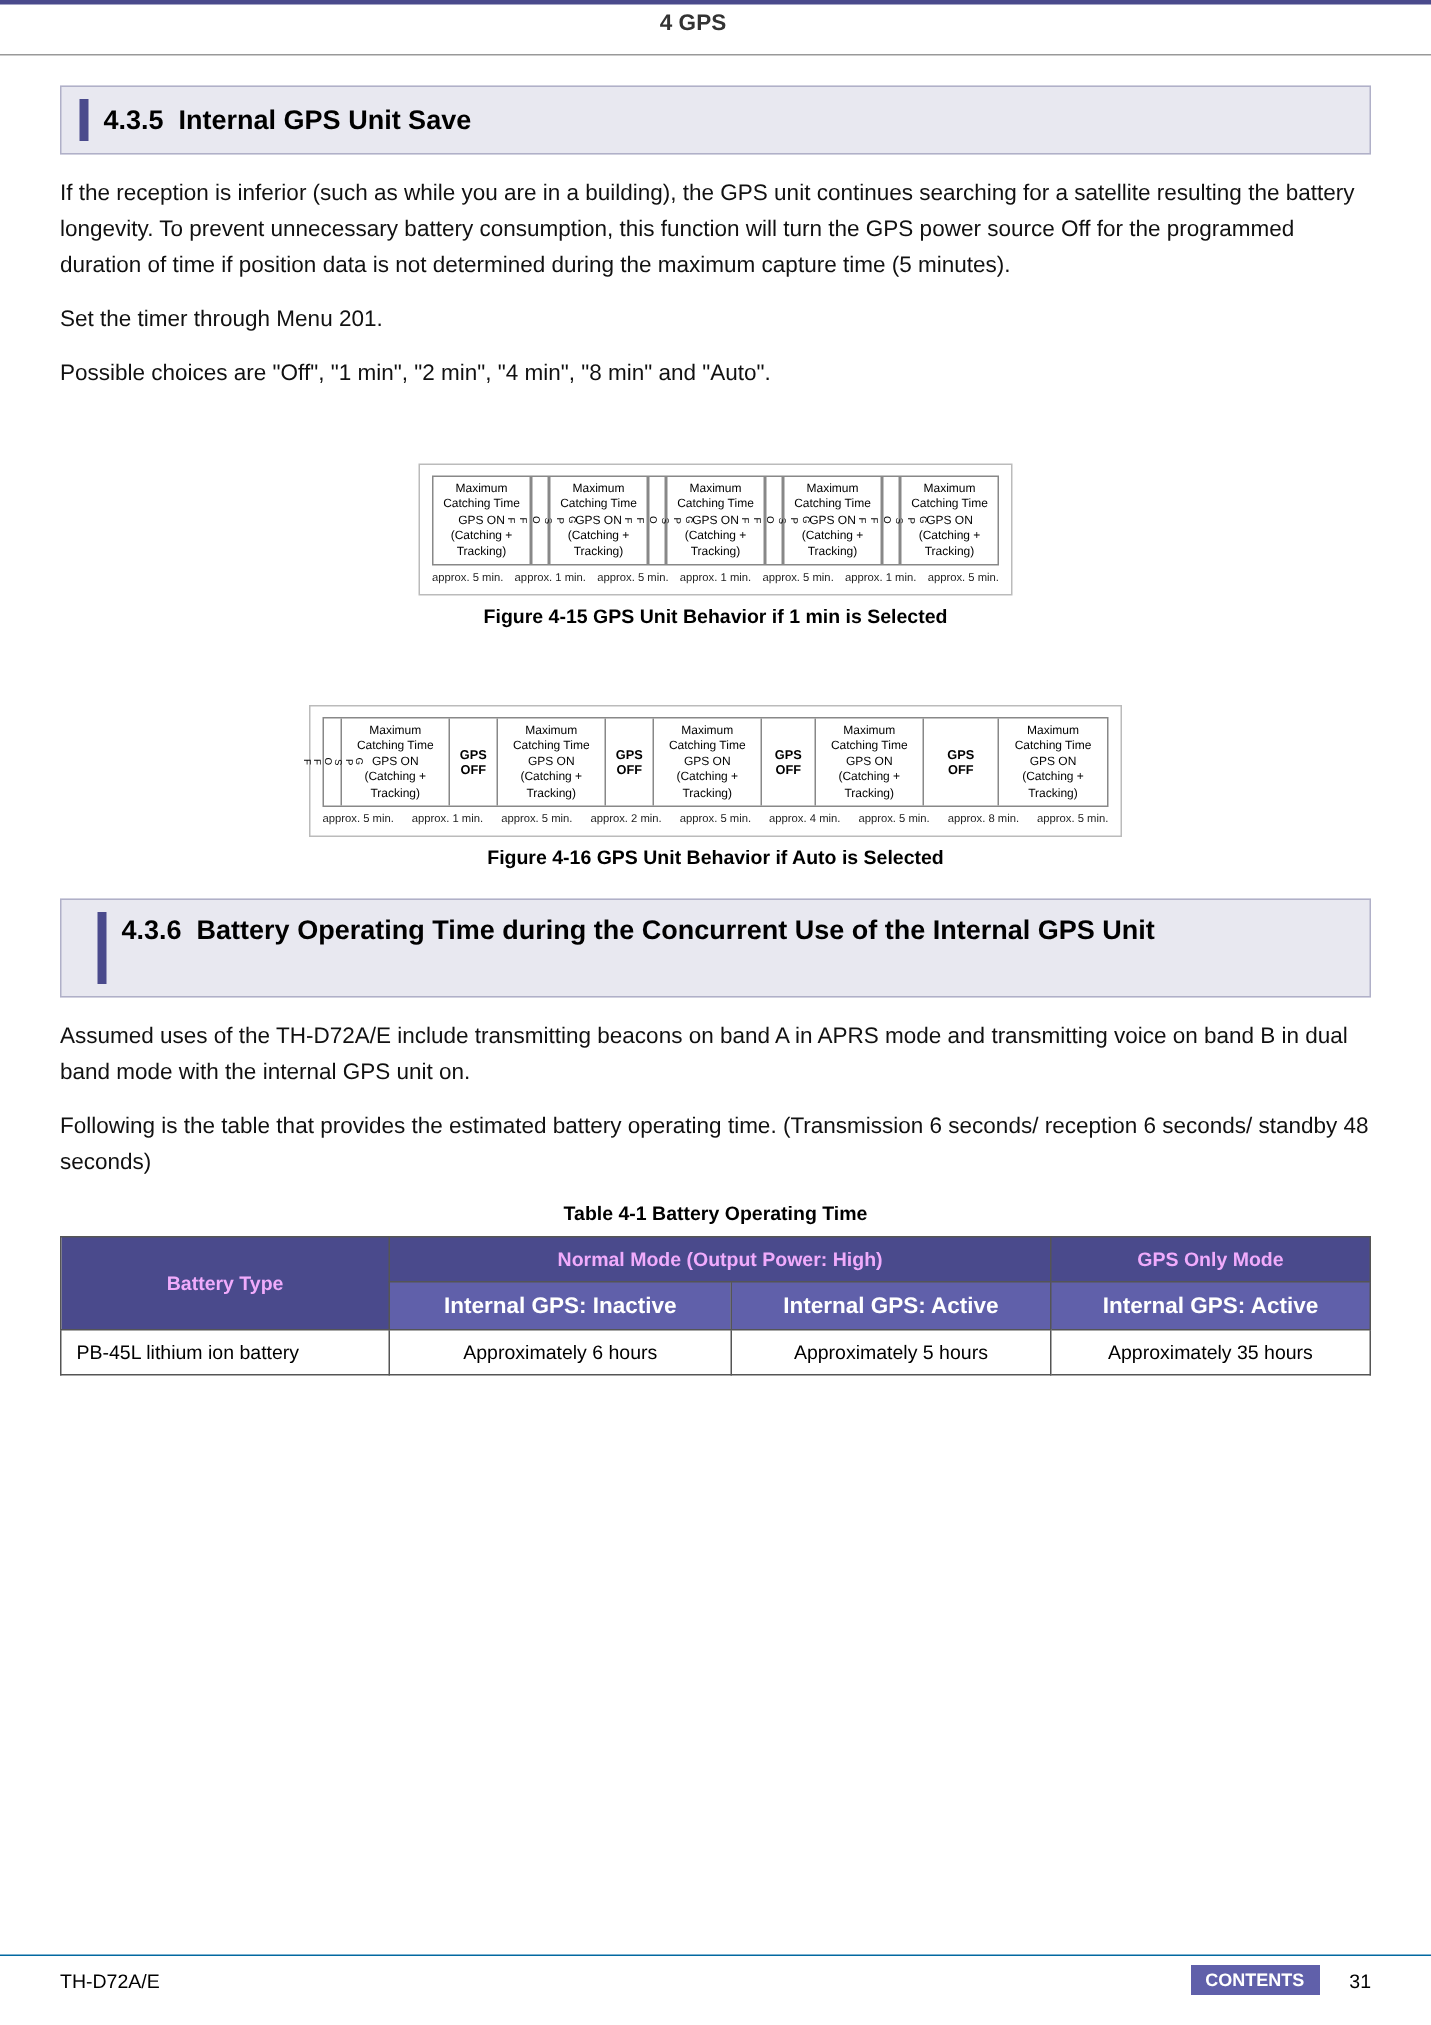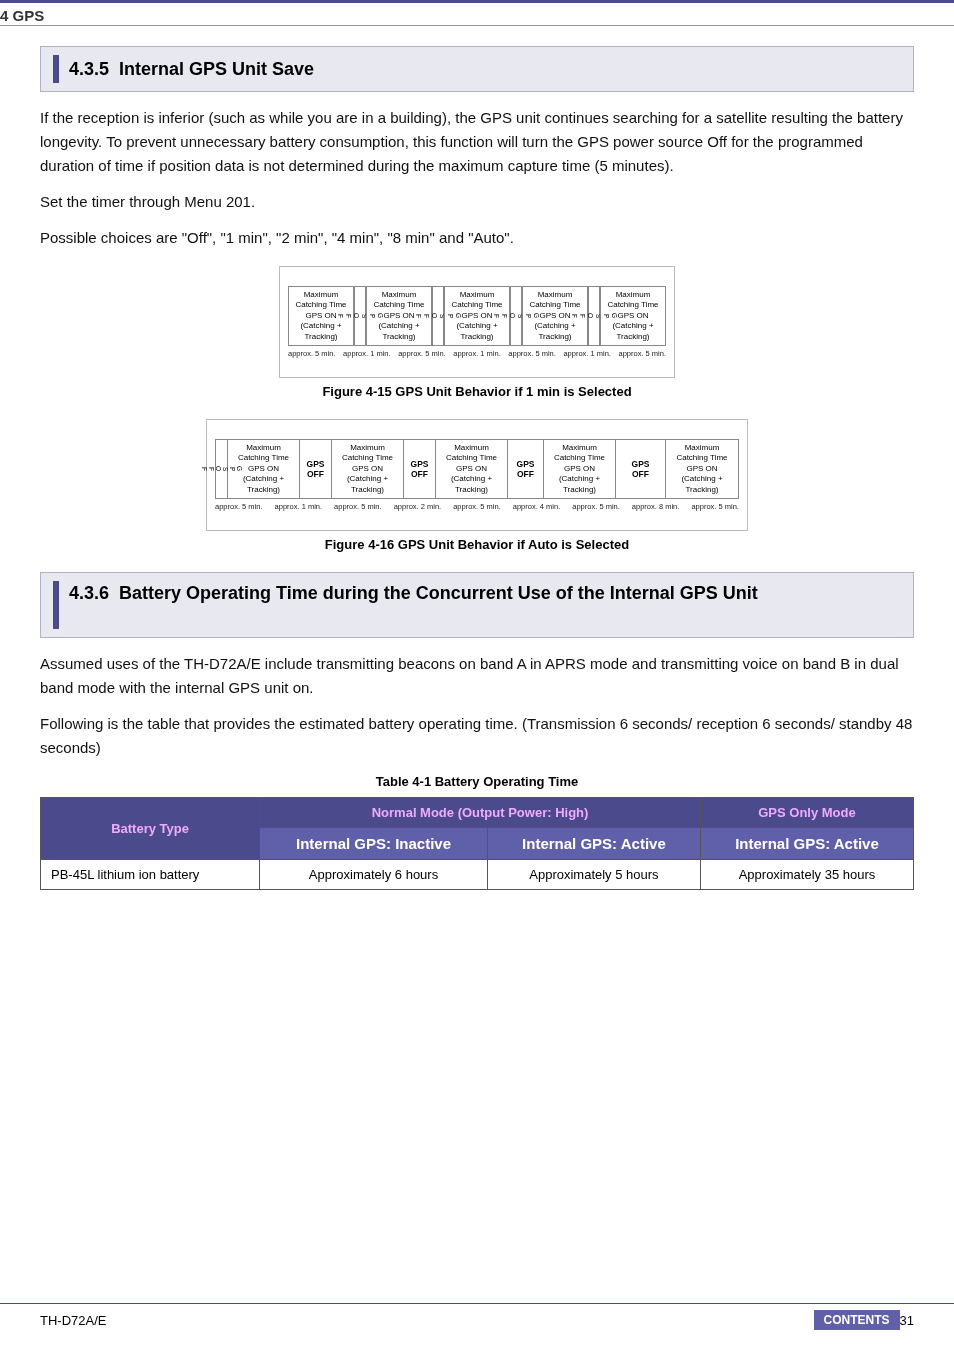--- a/index.html
+++ b/index.html
@@ -17,22 +17,22 @@
       width: 954px;
       min-height: 1350px;
       padding: 0;
       position: relative;
     }
 
     
     .top-bar {
       border-top: 3px solid #4a4a8c;
       border-bottom: 1px solid #999;
-      text-align: left;
-      padding: 4px 30px 1px 0;
+      text-align: center;
+      padding: 4px 30px 12px 0;
       font-size: 15px;
       font-weight: bold;
       color: #333;
       margin-bottom: 0;
     }
 
     .content-area {
       padding: 10px 40px 40px 40px;
     }
 
@@ -60,21 +60,21 @@
       font-size: 18px;
       font-weight: bold;
       color: #000;
     }
 
     .section-header-large {
       display: flex;
       align-items: flex-start;
       background: #e8e8f0;
       border: 1px solid #b0b0c8;
-      padding: 8px 12px;
+      padding: 8px 24px;
       margin-bottom: 14px;
       margin-top: 20px;
     }
 
     .section-header-large .accent-bar {
       width: 6px;
       background: #4a4a8c;
       margin-right: 10px;
       align-self: stretch;
       min-height: 48px;
@@ -184,22 +184,23 @@
       color: #fff;
       padding: 3px 10px;
       font-size: 12px;
       font-weight: bold;
       border: none;
       cursor: pointer;
     }
 
     .fig-outer {
       border: 1px solid #bbb;
-      padding: 19px 8px;
+      padding: 7px 8px;
       display: inline-block;
+      margin-top: 32px;
     }
 
     .cell {
       border-right: 1px solid #888;
       font-size: 8px;
       line-height: 1.25;
       text-align: center;
       padding: 2px 3px;
     }
 
@@ -386,19 +387,19 @@
             <td>Approximately 35 hours</td>
           </tr>
         </tbody>
       </table>
     </div>
 
   </div>
 
   <div class="page-footer">
     <span>TH-D72A/E</span>
-    <div style="display:flex; align-items:center; gap:0;">
+    <div style="display:flex; align-items:center; gap:20px;">
       <button class="contents-button">CONTENTS</button>
       <span>31</span>
     </div>
   </div>
 
 </div>
 
 </body></html>

